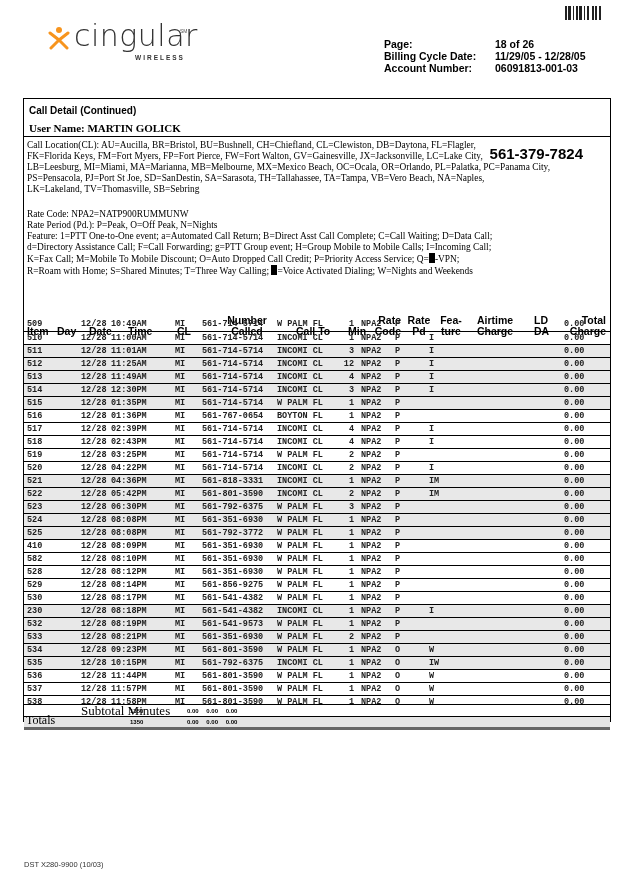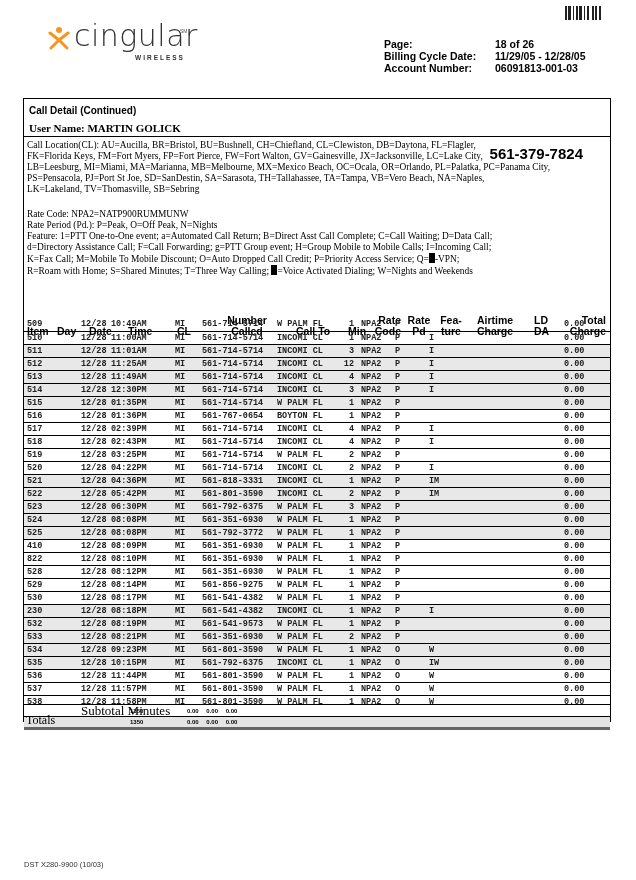--- a/index.html
+++ b/index.html
@@ -362,21 +362,21 @@
         <div class="c-cl">MI</div>
         <div class="c-num">561-351-6930</div>
         <div class="c-to">W PALM FL</div>
         <div class="c-min">1</div>
         <div class="c-code">NPA2</div>
         <div class="c-pd">P</div>
         <div class="c-feat"></div>
         <div class="c-total">0.00</div>
       </div>
       <div class="tr" style="top: 234px;">
-        <div class="c-item">822</div>
+        <div class="c-item">582</div>
         <div class="c-date">12/28</div>
         <div class="c-time">08:10PM</div>
         <div class="c-cl">MI</div>
         <div class="c-num">561-351-6930</div>
         <div class="c-to">W PALM FL</div>
         <div class="c-min">1</div>
         <div class="c-code">NPA2</div>
         <div class="c-pd">P</div>
         <div class="c-feat"></div>
         <div class="c-total">0.00</div>

